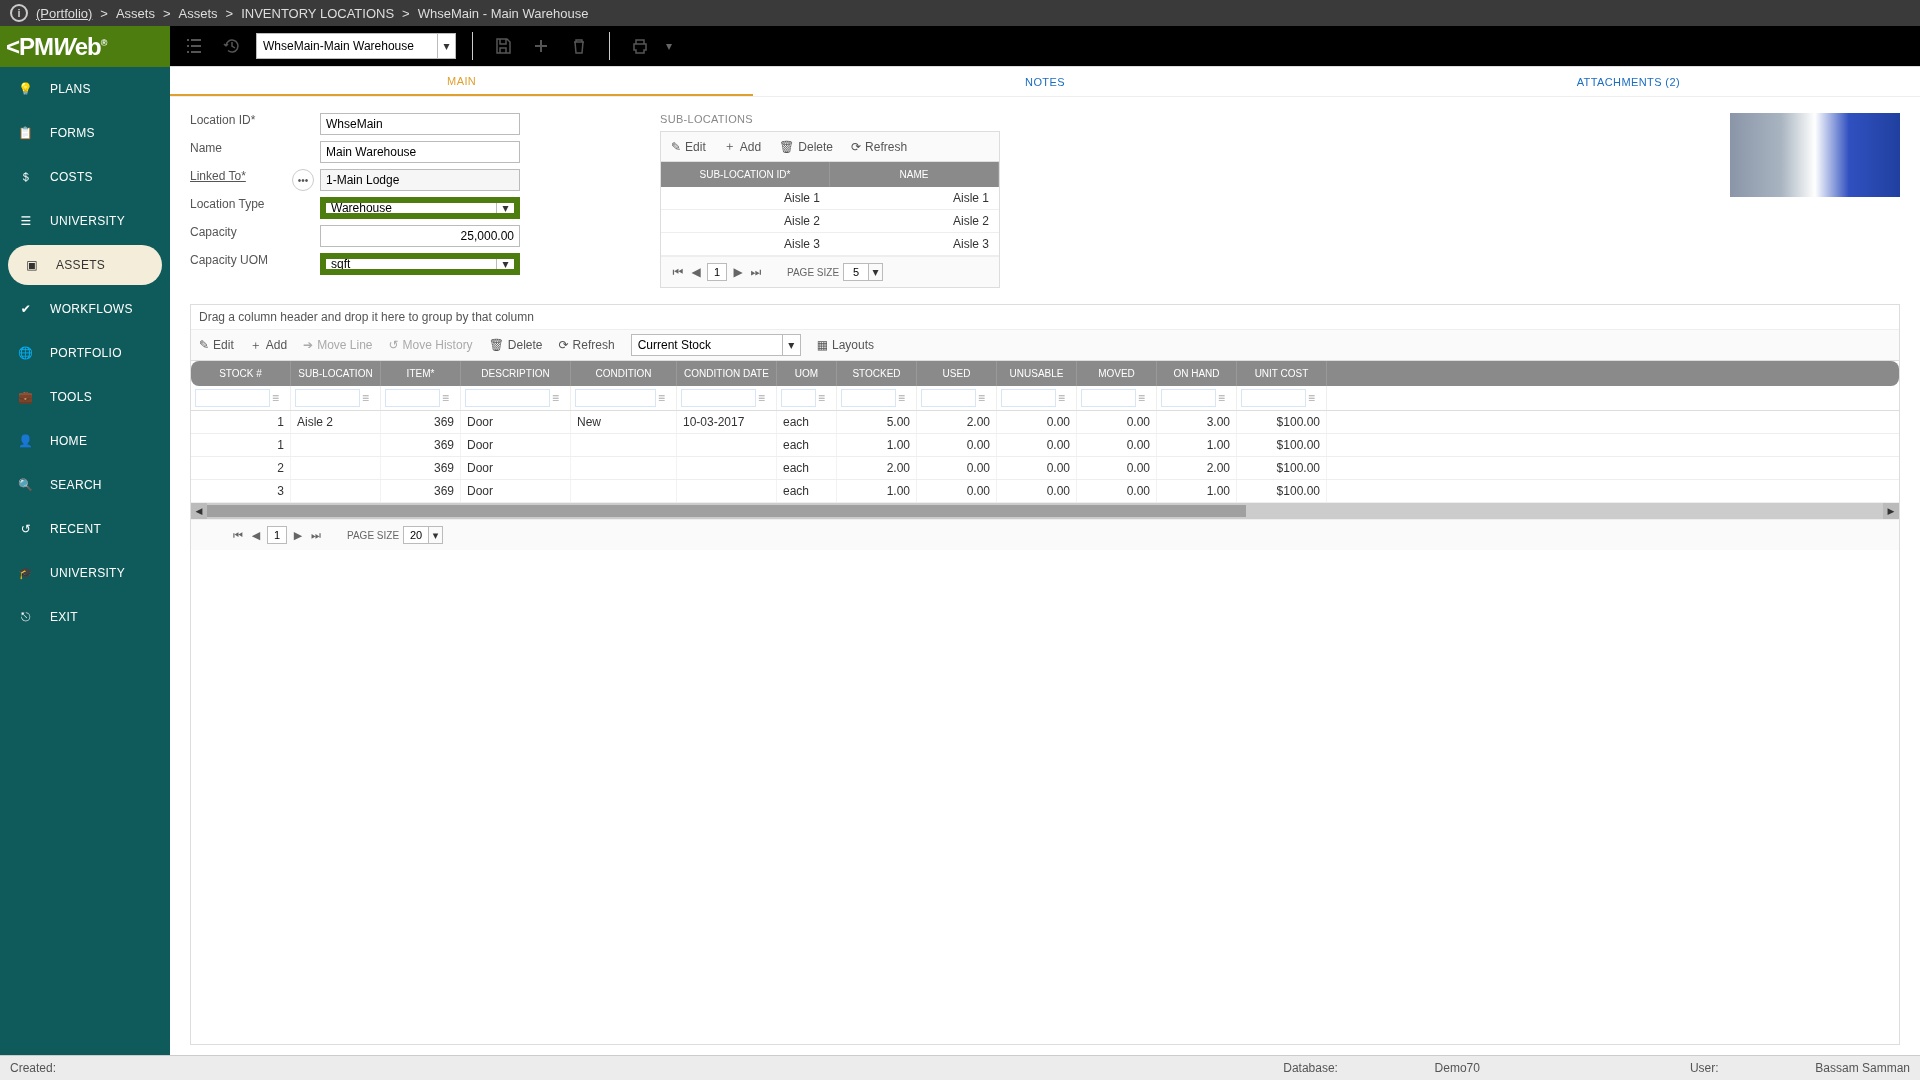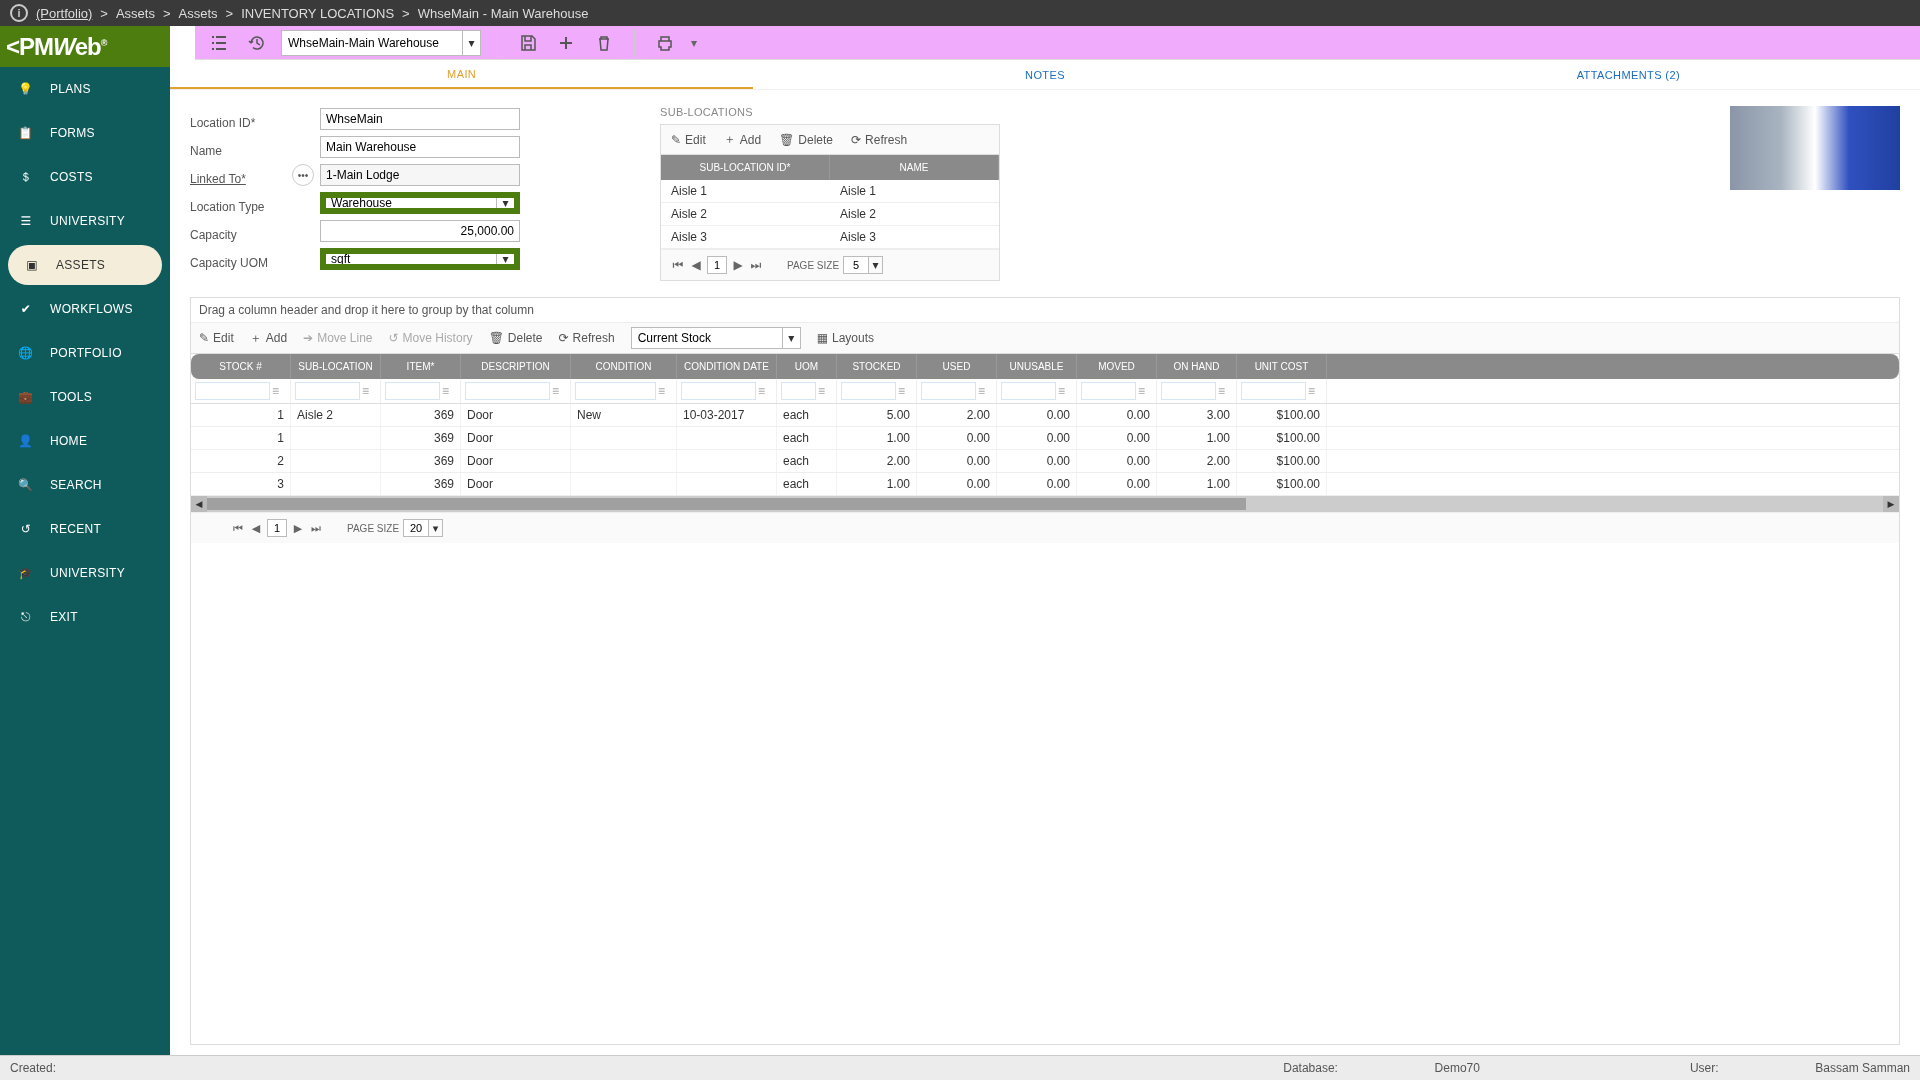--- a/index.html
+++ b/index.html
@@ -21,55 +21,55 @@
 .logo-text { font-size: 24px; font-weight: bold; color: #fff; letter-spacing: -1px; }
 .logo-text .ital { font-style: italic; font-weight: bold; color: #fff; }
 .side-item { display: flex; align-items: center; gap: 14px; padding: 12px 16px; cursor: pointer; font-size: 12px; letter-spacing: 0.3px; }
 .side-item.active { background: #f3edd9; color: #333; border-radius: 22px; margin: 2px 8px; padding: 10px 14px; }
 .side-ic { width: 20px; height: 20px; display: flex; align-items: center; justify-content: center; }
 
 
 .content { flex: 1; display: flex; flex-direction: column; min-width: 0; }
 
 
-.toolbar { height: 34px; background: #f0abfc; border-bottom: 1px solid #ddd; display: flex; align-items: center; padding: 0 10px; gap: 10px; margin-left: 25px; }
+.toolbar { height: 41px; background: #000000; border-bottom: 1px solid #ddd; display: flex; align-items: center; padding: 0 10px; gap: 10px; }
 .tool-btn { width: 28px; height: 28px; display: flex; align-items: center; justify-content: center; color: #666; cursor: pointer; }
 .tool-sep { width: 1px; height: 28px; background: #ccc; margin: 0 6px; }
 .combo { display: flex; border: 1px solid #bbb; background: #fff; height: 26px; }
 .combo input { border: none; padding: 0 6px; outline: none; font-size: 12px; height: 100%; }
 .combo .dd { width: 18px; border-left: 1px solid #bbb; display: flex; align-items: center; justify-content: center; cursor: pointer; }
 
 
 .tabs { height: 30px; border-bottom: 1px solid #eee; display: flex; }
 .tab { flex: 1; display: flex; align-items: center; justify-content: center; font-size: 11px; letter-spacing: 0.4px; color: #1b6dc1; cursor: pointer; }
 .tab.active { color: #e0a030; border-bottom: 2px solid #e0a030; }
 
 
 .form-area { padding: 16px 20px; display: flex; gap: 40px; }
 .form-col1 { width: 430px; }
-.form-row { display: flex; align-items: flex-end; margin-bottom: 4px; height: 24px; }
+.form-row { display: flex; align-items: flex-start; margin-bottom: 4px; height: 24px; }
 .form-row label { width: 130px; font-size: 12px; color: #555; }
 .form-row input { width: 200px; height: 22px; border: 1px solid #bbb; padding: 0 5px; font-size: 12px; }
 .form-row input.ro { background: #f6f6f6; }
 .form-row .num { text-align: right; }
 .form-row .dd-combo { display: flex; width: 200px; height: 22px; border: 6px solid #4d7c0f; }
 .form-row .dd-combo input { border: none; flex: 1; width: auto; height: auto; }
 .form-row .dd-combo .dd { width: 18px; border-left: 1px solid #bbb; display: flex; align-items: center; justify-content: center; cursor: pointer; }
 .more-btn { width: 22px; height: 22px; border: 1px solid #ccc; border-radius: 50%; margin-left: -28px; margin-right: 6px; display: flex; align-items: center; justify-content: center; cursor: pointer; font-size: 10px; color: #555; background: #fff; }
 .linklike { text-decoration: underline; cursor: pointer; }
 
 
 .subloc { width: 340px; border: 1px solid #ddd; }
 .subloc-title { font-size: 11px; color: #888; margin-bottom: 6px; letter-spacing: 0.3px; }
 .mini-toolbar { display: flex; gap: 18px; padding: 6px 10px; border-bottom: 1px solid #ddd; background: #fafafa; }
 .mini-btn { display: flex; align-items: center; gap: 4px; cursor: pointer; color: #555; font-size: 12px; }
 .subloc-head { display: flex; background: #8a8a8a; color: #fff; font-size: 10px; }
 .subloc-head div { flex: 1; padding: 7px 10px; text-align: center; border-right: 1px solid #999; }
 .subloc-row { display: flex; border-bottom: 1px solid #eee; }
-.subloc-row div { flex: 1; padding: 4px 10px; font-size: 12px; }
+.subloc-row div { flex: 1; padding: 4px 10px; font-size: 12px; text-align: right; }
 .pager { display: flex; align-items: center; gap: 4px; padding: 6px 10px; background: #fafafa; border-top: 1px solid #eee; }
 .pg-btn { width: 14px; height: 14px; display: flex; align-items: center; justify-content: center; cursor: pointer; color: #666; }
 .pg-input { width: 20px; height: 18px; border: 1px solid #bbb; text-align: center; font-size: 11px; }
 .pg-size-label { margin-left: 20px; font-size: 10px; color: #666; }
 .pg-size { display: flex; border: 1px solid #bbb; height: 18px; }
 .pg-size input { width: 24px; border: none; text-align: center; font-size: 11px; }
 .pg-size .dd { width: 14px; border-left: 1px solid #bbb; display: flex; align-items: center; justify-content: center; }
 
 
 .thumb { margin-left: auto; width: 170px; height: 84px; background: linear-gradient(90deg, #8a96a8 0%, #a8b4c0 30%, #fff 50%, #3050c0 70%, #2040a0 100%); background-size: cover; border: 0; }

